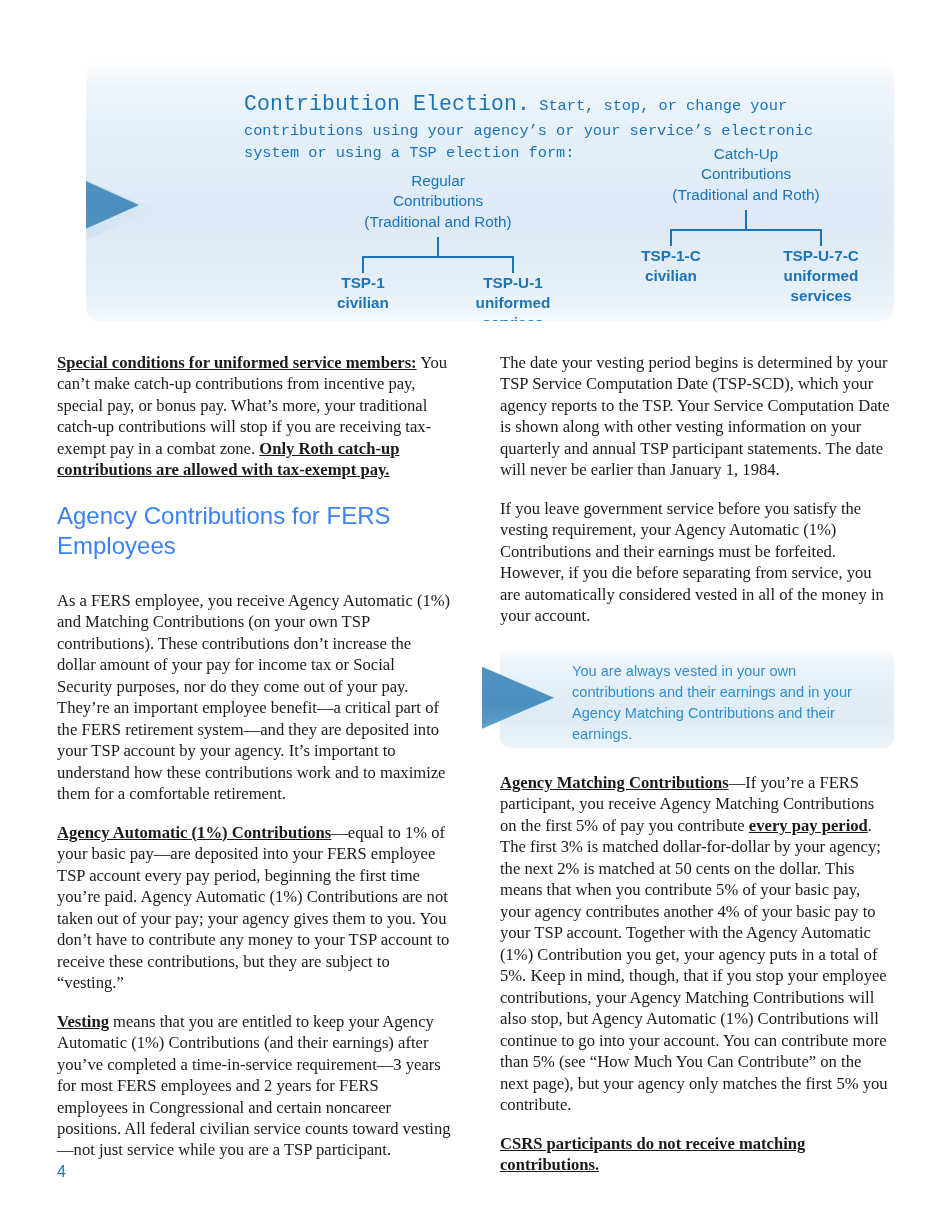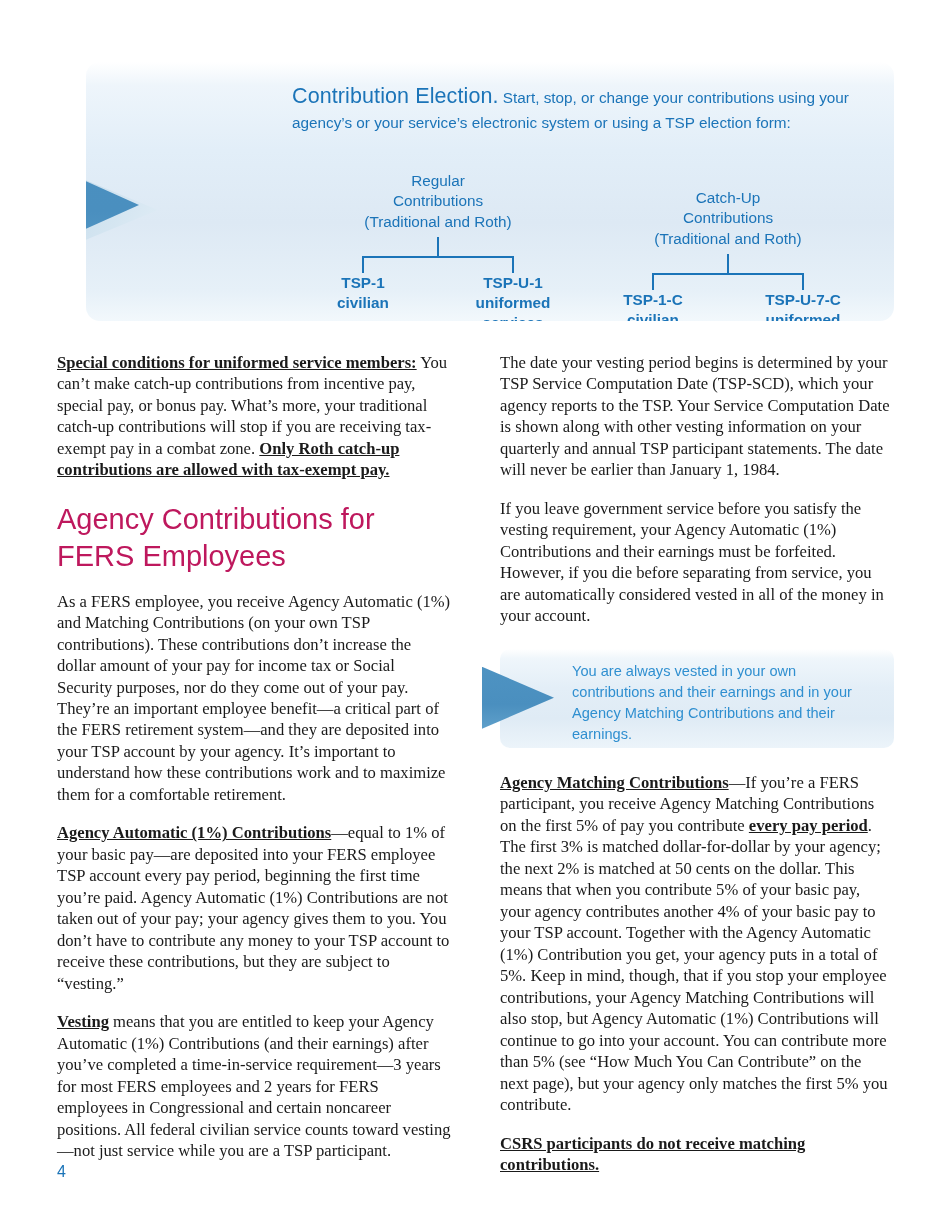--- a/index.html
+++ b/index.html
@@ -53,45 +53,44 @@
     top: 78px;
     width: 145px;
     height: 130px;
     background: linear-gradient(180deg, #4a90c0 0%, #4a8fbf 55%, #5a9bc7 100%);
     clip-path: polygon(0 0, 100% 50%, 0 100%);
   }
 
   .diagram-title {
     position: absolute;
     left: 158px;
-    top: 20px;
+    top: 28px;
     width: 620px;
     color: #1b74b8;
-    font-family: Liberation Sans, sans-serif;
+    font-family: Liberation Mono, monospace;
     line-height: 1.38;
-    margin-left: 48px;
   }
   .diagram-title .lead {
     font-size: 21.5px;
     letter-spacing: 0.1px;
   }
   .diagram-title .rest {
     font-size: 15.3px;
   }
 
   
   .tree {
     position: absolute;
     top: 82px;
     width: 300px;
     color: #1b74b8;
     font-family: "Liberation Sans", sans-serif;
   }
   .tree.left  { left: 202px; margin-top: 27px; }
-  .tree.right { left: 492px; margin-top: 44px; }
+  .tree.right { left: 510px; }
 
   .tree-head {
     text-align: center;
     font-size: 15.3px;
     line-height: 1.33;
   }
   .tree-connector {
     position: relative;
     height: 36px;
     margin-top: 5px;
@@ -147,25 +146,25 @@
 
   p.body {
     margin: 0 0 17px 0;
     font-size: 16.6px;
     line-height: 1.295;
     text-align: left;
   }
   p.body b, p.body strong { font-weight: bold; text-decoration: underline; }
 
   h2.section-heading {
-    margin: 20px 0 16px 0;
-    color: #be185d;
+    margin: 20px 0 28px 0;
+    color: #3b82f6;
     font-family: "Liberation Sans", sans-serif;
     font-weight: normal;
-    font-size: 29px;
+    font-size: 24px;
     line-height: 1.27;
   }
 
   
   .callout {
     position: relative;
     margin: 22px 0 24px 0;
     width: 394px;
     height: 99px;
     border-radius: 10px;

